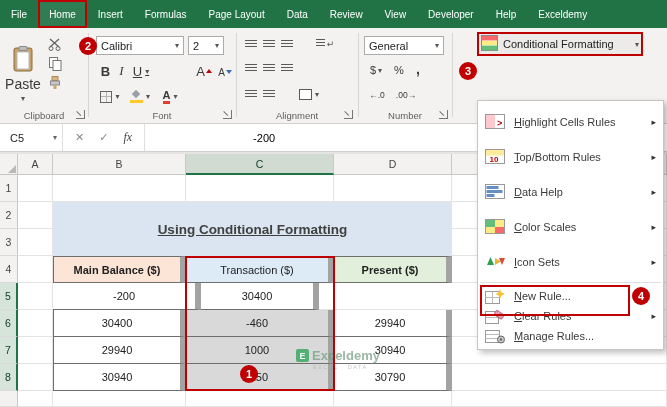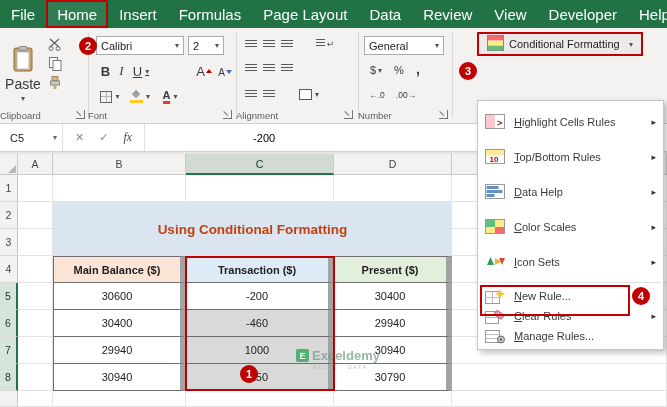--- a/index.html
+++ b/index.html
@@ -2,43 +2,43 @@
 <html><head>
 <meta charset="utf-8">
 <style>
   *{margin:0;padding:0;box-sizing:border-box}
   html,body{width:667px;height:407px;overflow:hidden}
   .screen{position:relative;width:667px;height:407px;background:#fff;
           font-family:"Liberation Sans","DejaVu Sans",sans-serif;font-size:11px;color:#222}
 
   
   .tabbar{position:absolute;left:0;top:0;width:100%;height:28px;background:#217346;display:flex;color:#fff}
-  .tab{display:flex;align-items:center;padding:4px 11px;font-size:15px;white-space:nowrap}
+  .tab{display:flex;align-items:center;padding:4px 11px;font-size:10px;white-space:nowrap}
   .tab-active{box-shadow:inset 0 0 0 2px #C00000;background:rgba(255,255,255,.07)}
 
   
   .ribbon{position:absolute;left:0;top:28px;width:100%;height:96px;background:#F3F2F1;border-bottom:1px solid #D2D0CE}
   .rdiv{position:absolute;top:5px;height:84px;width:1px;background:#D8D6D3}
-  .grplabel{position:absolute;bottom:2px;font-size:9.5px;color:#605E5C;}
+  .grplabel{position:absolute;bottom:2px;font-size:9.5px;color:#605E5C;text-align:center}
   .rbtn{position:absolute;display:flex;align-items:center;justify-content:center;color:#3B3A39}
   .combo{position:absolute;background:#fff;border:1px solid #ACABA9;display:flex;align-items:center;
          padding:0 4px;height:19px;font-size:11px;color:#222}
   .combo .cc-caret{margin-left:auto;font-size:8px;color:#555;padding-left:4px}
   .caret{font-size:8px;color:#555}
   .dlaunch{position:absolute;width:9px;height:9px;border-right:1px solid #767676;border-bottom:1px solid #767676}
   .dlaunch::before{content:"";position:absolute;left:1px;top:1px;width:6px;height:1px;background:#767676;
                    transform:rotate(45deg);transform-origin:left top}
   .lnico{width:12px;height:9px;background:repeating-linear-gradient(to bottom,#5A5A5A 0 1px,transparent 1px 3px)}
   .brd-ico{width:12px;height:12px;border:1px solid #666;
            background:linear-gradient(#B5B5B5,#B5B5B5) center/100% 1px no-repeat,
                       linear-gradient(#B5B5B5,#B5B5B5) center/1px 100% no-repeat}
   .fcolor{font-weight:bold;border-bottom:3px solid #E03C31;line-height:11px}
   .bar-yellow{position:absolute;left:0;bottom:0;width:13px;height:3px;background:#FFC928}
   .cfbtn{position:absolute;left:477px;top:4px;width:166px;height:24px;display:flex;align-items:center;gap:5px;
-         padding:0 8px;border:2px solid #C00000;background:#EDEBE9;font-size:11px;color:#222;z-index:5}
+         padding:0 2px;border:2px solid #C00000;background:#EDEBE9;font-size:11px;color:#222;z-index:5}
 
   
   .fbar{position:absolute;left:0;top:124px;width:100%;height:28px;background:#fff;
         border-bottom:1px solid #D2D0CE;display:flex;align-items:stretch}
   .namebox{width:63px;display:flex;align-items:center;padding-left:10px;border-right:1px solid #E1DFDD;position:relative}
   .nb-caret{position:absolute;right:5px;font-size:8px;color:#666}
   .fbtns{display:flex;align-items:center;gap:15px;padding:0 12px;border-right:1px solid #E1DFDD;color:#8A8886}
   .fx{font-family:"Liberation Serif","DejaVu Serif",serif;font-style:italic;color:#444;font-size:12px}
   .fvalue{display:flex;align-items:center;padding-left:108px;color:#000}
   .gapline{position:absolute;left:0;top:152px;width:100%;height:2px;background:#E6E4E2}
@@ -55,26 +55,26 @@
   .row{display:flex;height:27px}
   .row-last{height:16px;overflow:hidden}
   .rh{width:18px;background:#F3F2F1;border-right:1px solid #C8C8C8;border-bottom:1px solid #DADADA;
       display:flex;align-items:center;justify-content:center;font-size:10.5px;color:#444}
   .rh-sel{background:#D7E4DA;border-right:2px solid #217346;color:#0E3A22}
   .cell{border-right:1px solid #E3E3E3;border-bottom:1px solid #E3E3E3;display:flex;align-items:center;justify-content:center}
   .tb{border-right:6px solid #a3a3a3;border-bottom:1px solid #6E6E6E}
   .bt{border-top:1px solid #6E6E6E}
   .bl{border-left:1px solid #6E6E6E}
   .th-o{background:#FCE4D6;font-weight:bold}
-  .th-b{background:#DDEBF7;font-weight:bold}
+  .th-b{background:#DDEBF7;font-weight:normal}
   .th-g{background:#E2EFDA;font-weight:bold}
   .sel-gray{background:#D9D9D9}
   .title-band{position:absolute;left:53px;top:48px;width:399px;height:54px;background:#DBE5F1;
               display:flex;align-items:center;justify-content:center}
-  .title-text{font-size:13.5px;font-weight:bold;color:#c2410c;}
+  .title-text{font-size:13.5px;font-weight:bold;color:#404040;text-decoration:underline}
   .range-red{position:absolute;left:185px;top:102px;width:150px;height:135px;border:2px solid #C00000;z-index:12;pointer-events:none}
   .watermark{position:absolute;left:296px;top:194px;z-index:8;opacity:.7}
   .wm-row{display:flex;align-items:center;gap:3px}
   .wm-logo{width:13px;height:13px;background:#1E9E4A;color:#fff;font-size:9px;font-weight:bold;
            display:flex;align-items:center;justify-content:center;border-radius:2px}
   .wm-name{font-size:13px;font-weight:bold;color:#6F9B80}
   .wm-tag{font-size:5.5px;letter-spacing:1.5px;color:#9FB3A6;margin-left:17px;margin-top:1px}
 
   
   .cf-menu{position:absolute;left:477px;top:100px;width:187px;background:#fff;border:1px solid #C6C6C6;
@@ -333,21 +333,20 @@
       <div class="rh">4</div>
       <div class="cell w-a"></div>
       <div class="cell w-b tb bt bl th-o">Main Balance ($)</div>
       <div class="cell w-c tb bt th-b">Transaction ($)</div>
       <div class="cell w-d tb bt th-g">Present ($)</div>
       <div class="cell w-e"></div>
     </div>
     <div class="row">
       <div class="rh rh-sel">5</div>
       <div class="cell w-a"></div>
-      <div class="cell w-b tb bl">30600</div>
       <div class="cell w-c tb">-200</div>
       <div class="cell w-d tb">30400</div>
       <div class="cell w-e"></div>
     </div>
     <div class="row">
       <div class="rh rh-sel">6</div>
       <div class="cell w-a"></div>
       <div class="cell w-b tb bl">30400</div>
       <div class="cell w-c tb sel-gray">-460</div>
       <div class="cell w-d tb">29940</div>

